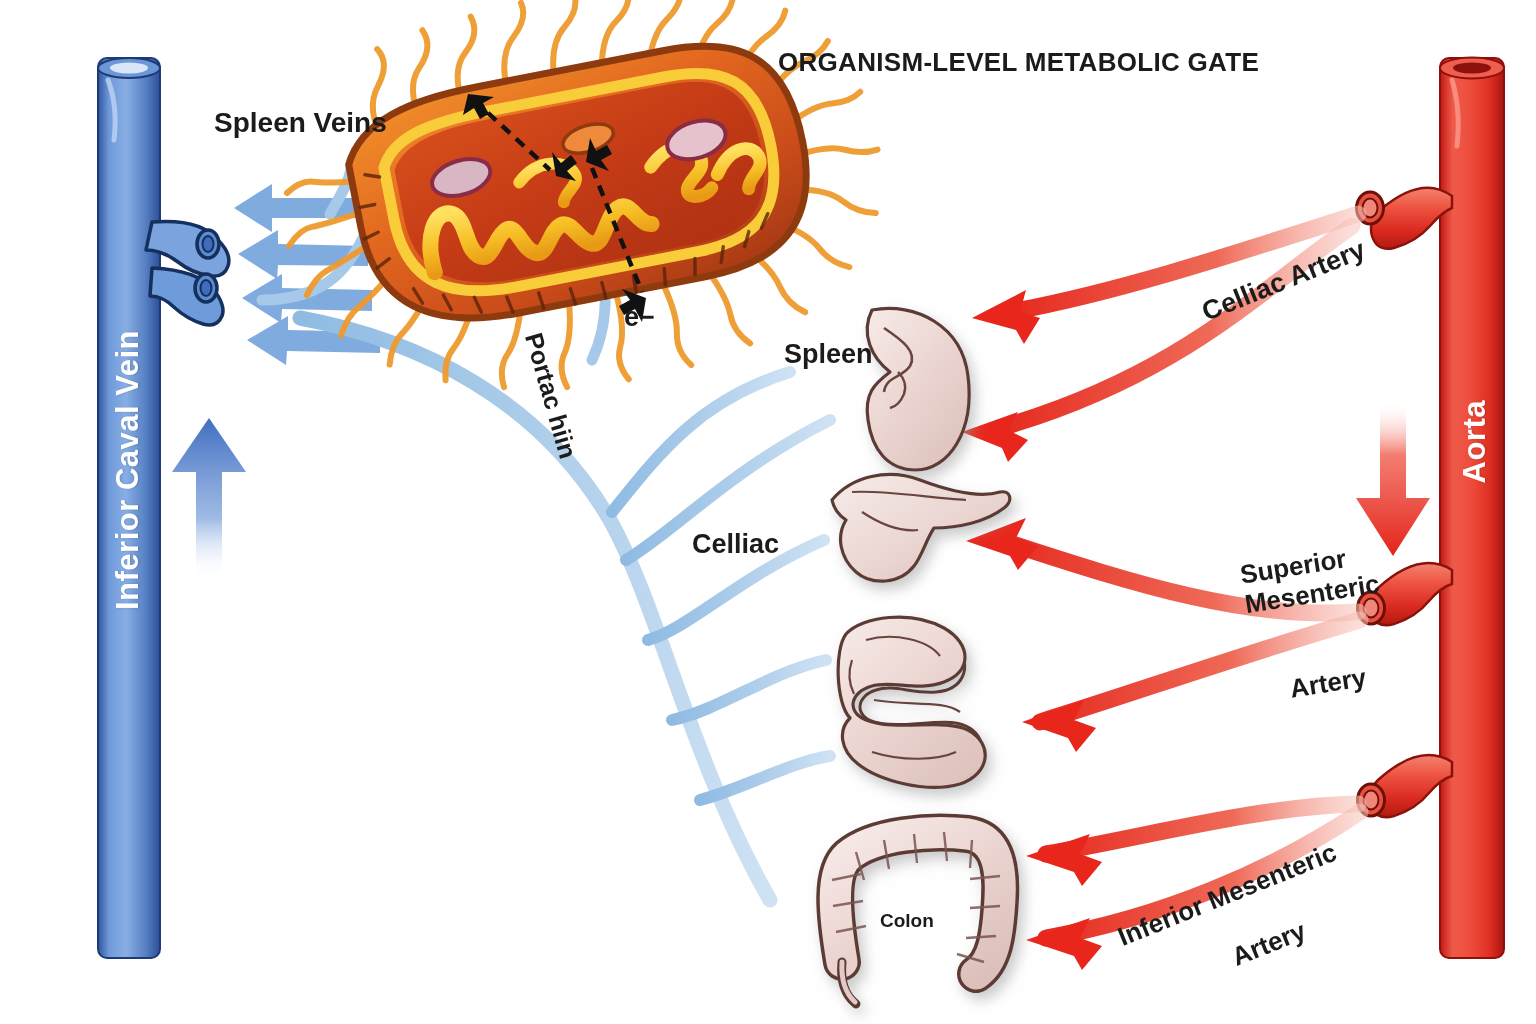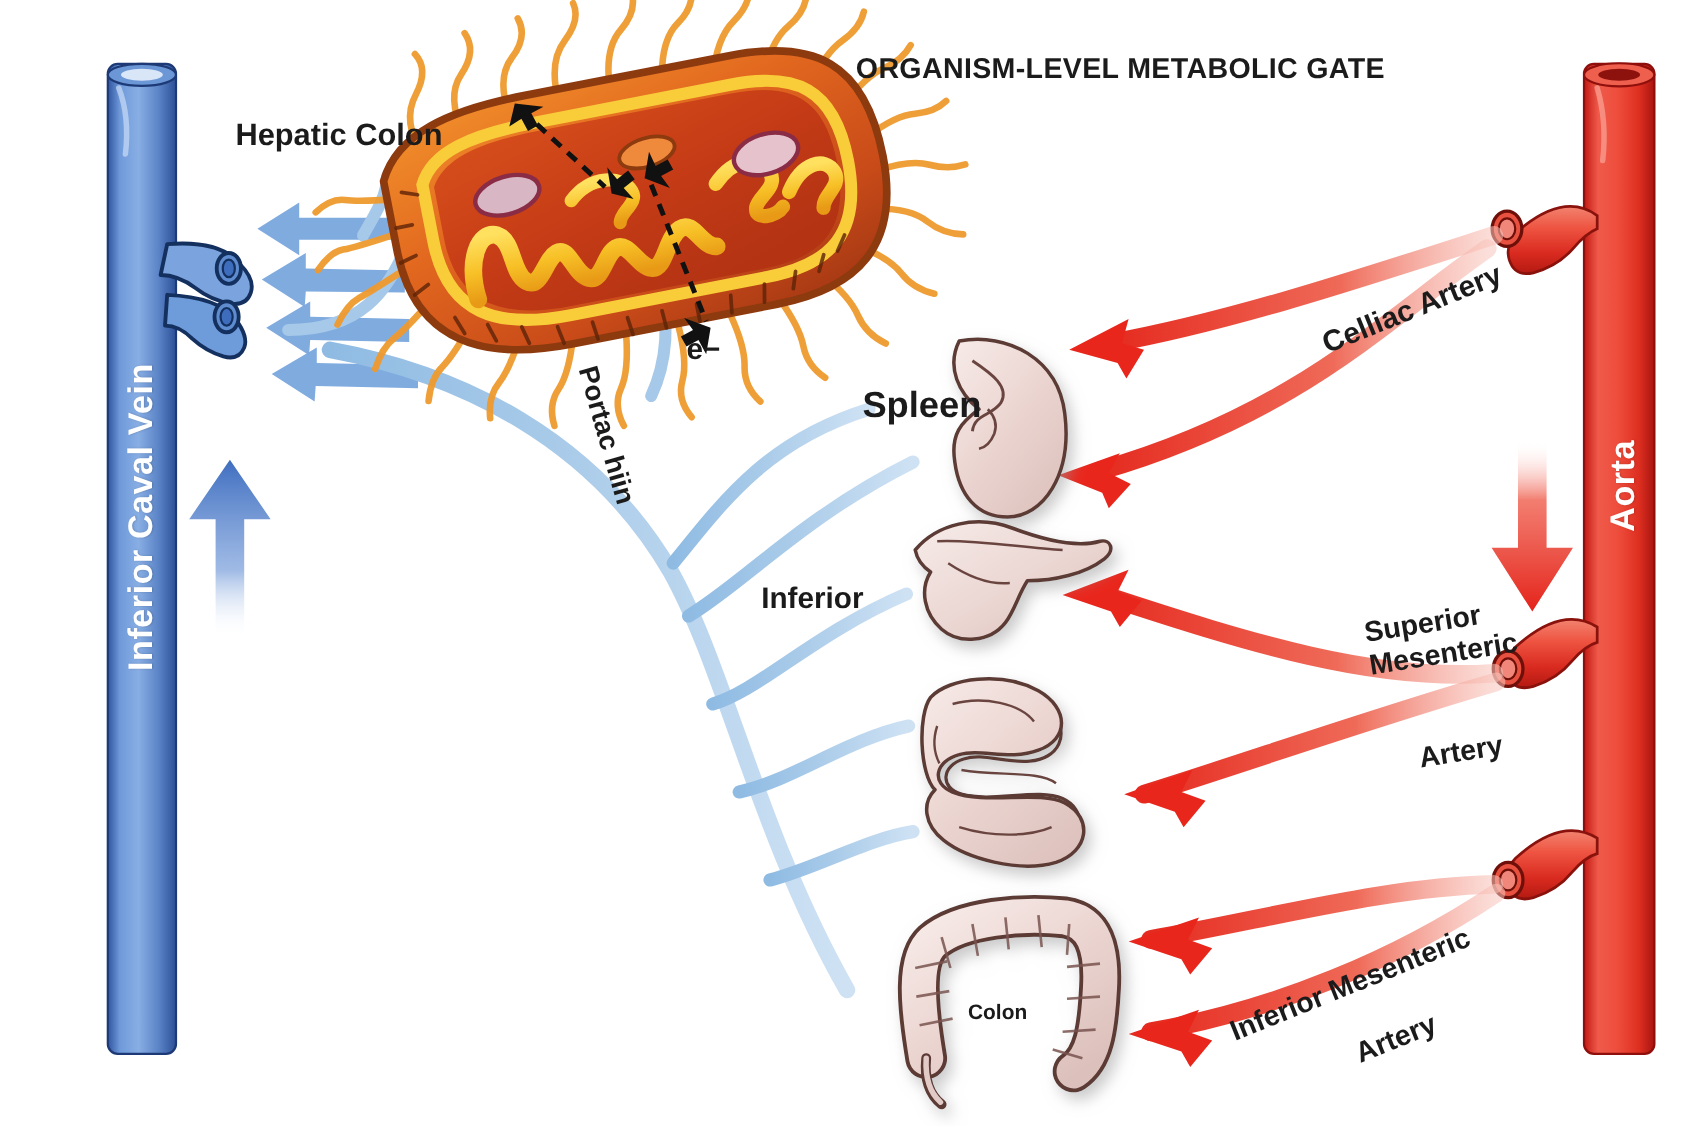--- a/index.html
+++ b/index.html
@@ -9,21 +9,21 @@
     color:#1b1b1b;
   }
   #stage{position:absolute;left:0;top:0;width:1428px;height:1024px;}
   svg#scene{position:absolute;left:0;top:0;width:1536px;height:1024px;}
 
   .lbl{position:absolute;font-weight:700;color:#1b1b1b;white-space:pre;line-height:1.08;}
 
   #title{left:778px;top:48px;font-size:26px;letter-spacing:.3px;font-weight:700;}
 
   #hepatic-veins-label{left:214px;top:108px;font-size:28px;text-align:left;}
-  #spleen-label{left:784px;top:350px;font-size:33px;}
+  #spleen-label{left:784px;top:340px;font-size:27px;}
   #pancreas-label{left:692px;top:530px;font-size:27px;}
   #small-intestines-label{left:694px;top:662px;font-size:27px;text-align:center;width:130px;}
   #colon-label{left:880px;top:911px;font-size:19px;}
   #electron-label{left:624px;top:303px;font-size:27px;}
 
   #portal-vein-label{
     left:546px;top:330px;font-size:25px;
     transform:rotate(74deg);transform-origin:left top;
   }
 
@@ -387,30 +387,30 @@
     <path d="M468 94 l26 3 l-11 6 l6 11 l-9 5 l-6 -11 l-11 7 Z"></path>
     <path d="M556 176 l-4 -24 l9 11 l10 -8 l6 8 l-10 8 l9 10 Z"></path>
     <path d="M586 162 l4 -24 l6 13 l11 -6 l5 9 l-11 6 l8 11 Z"></path>
     <path d="M646 298 l-4 24 l-7 -13 l-11 6 l-5 -9 l11 -6 l-8 -11 Z"></path>
   </g>
 
 </svg>
 
 <div class="lbl" id="title">ORGANISM-LEVEL METABOLIC GATE</div>
 
-<div class="lbl" id="hepatic-veins-label"><span>Hepatic Colon</span></div>
+<div class="lbl" id="hepatic-veins-label"><span>Spleen Veins</span></div>
 
 <div class="vessel-name" id="ivc-name">Inferior Caval Vein</div>
 <div class="vessel-name" id="aorta-name">Aorta</div>
 
 <div class="lbl" id="portal-vein-label">Portac hiin</div>
 <div class="lbl" id="electron-label">e−</div>
 
 <div class="lbl" id="spleen-label">Spleen</div>
-<div class="lbl" id="pancreas-label">Inferior</div>
+<div class="lbl" id="pancreas-label">Celliac</div>
 <div class="lbl" id="colon-label">Colon</div>
 
 <div class="lbl" id="celliac-label">Celliac Artery</div>
 <div class="lbl" id="sma-label"><span>Superior</span><br><span>Mesenteric</span></div>
 <div class="lbl" id="sma-artery-label">Artery</div>
 <div class="lbl" id="ima-label">Inferior Mesenteric</div>
 <div class="lbl" id="ima-artery-label">Artery</div>
 
 </div>
 

